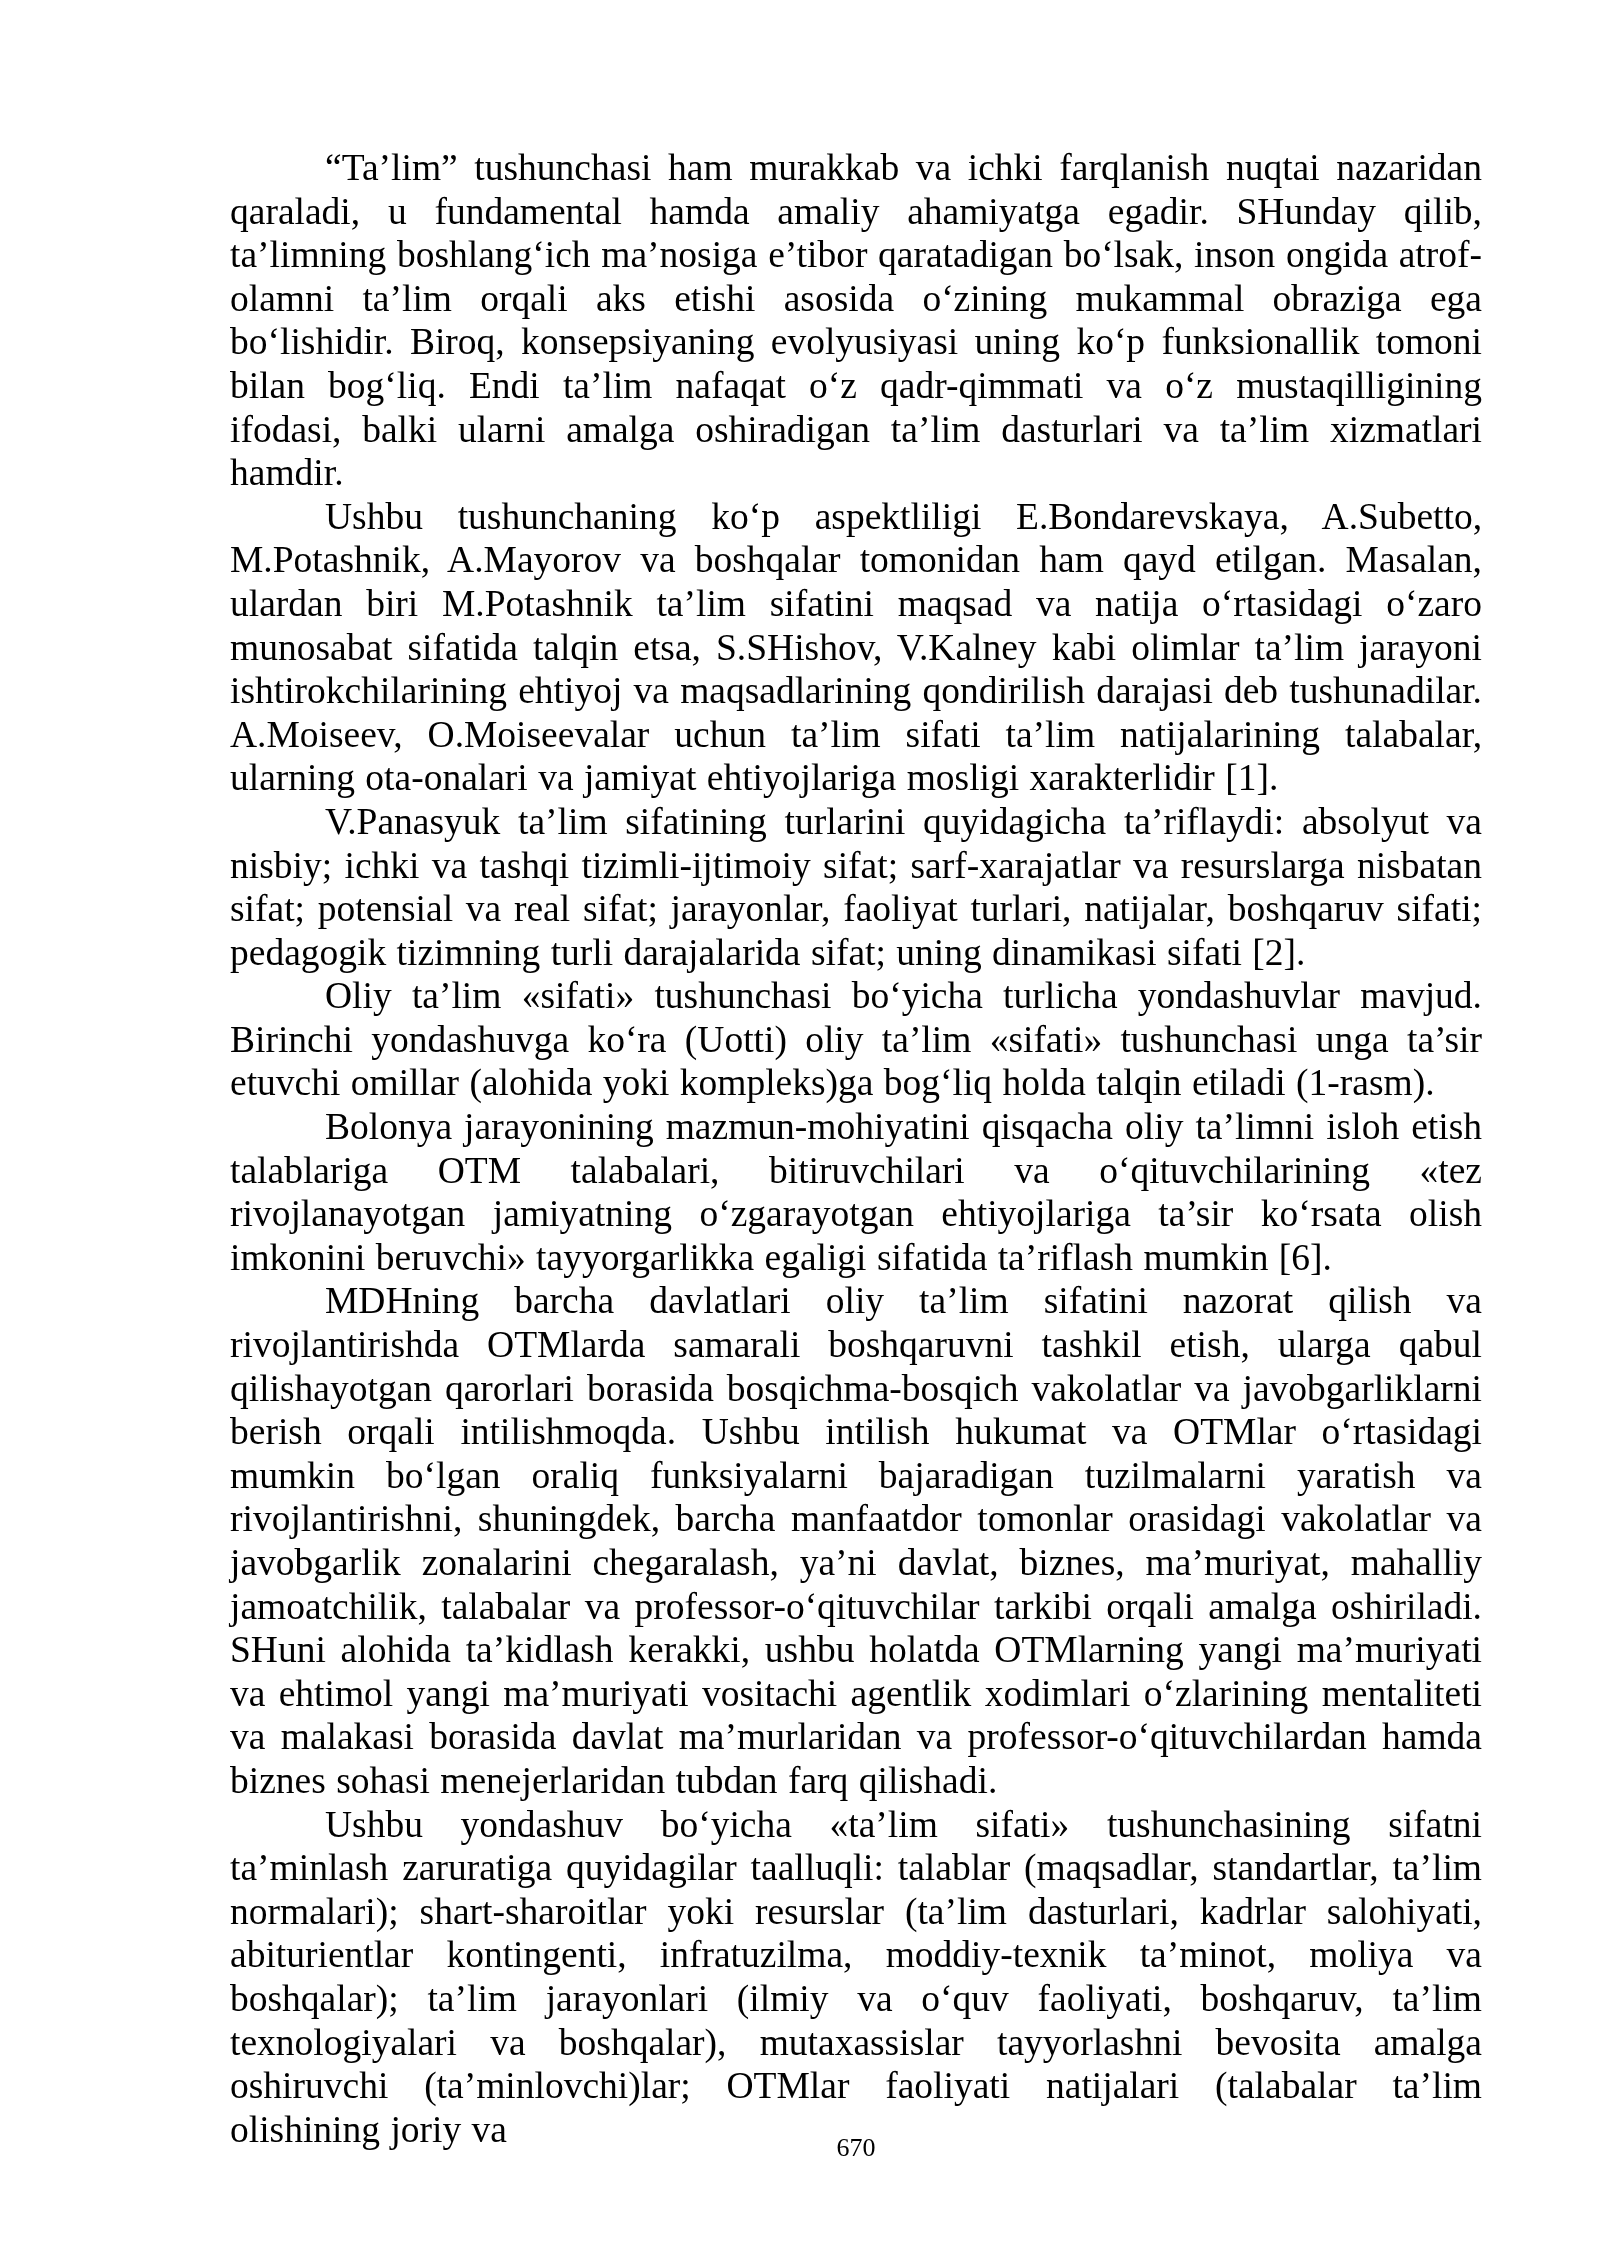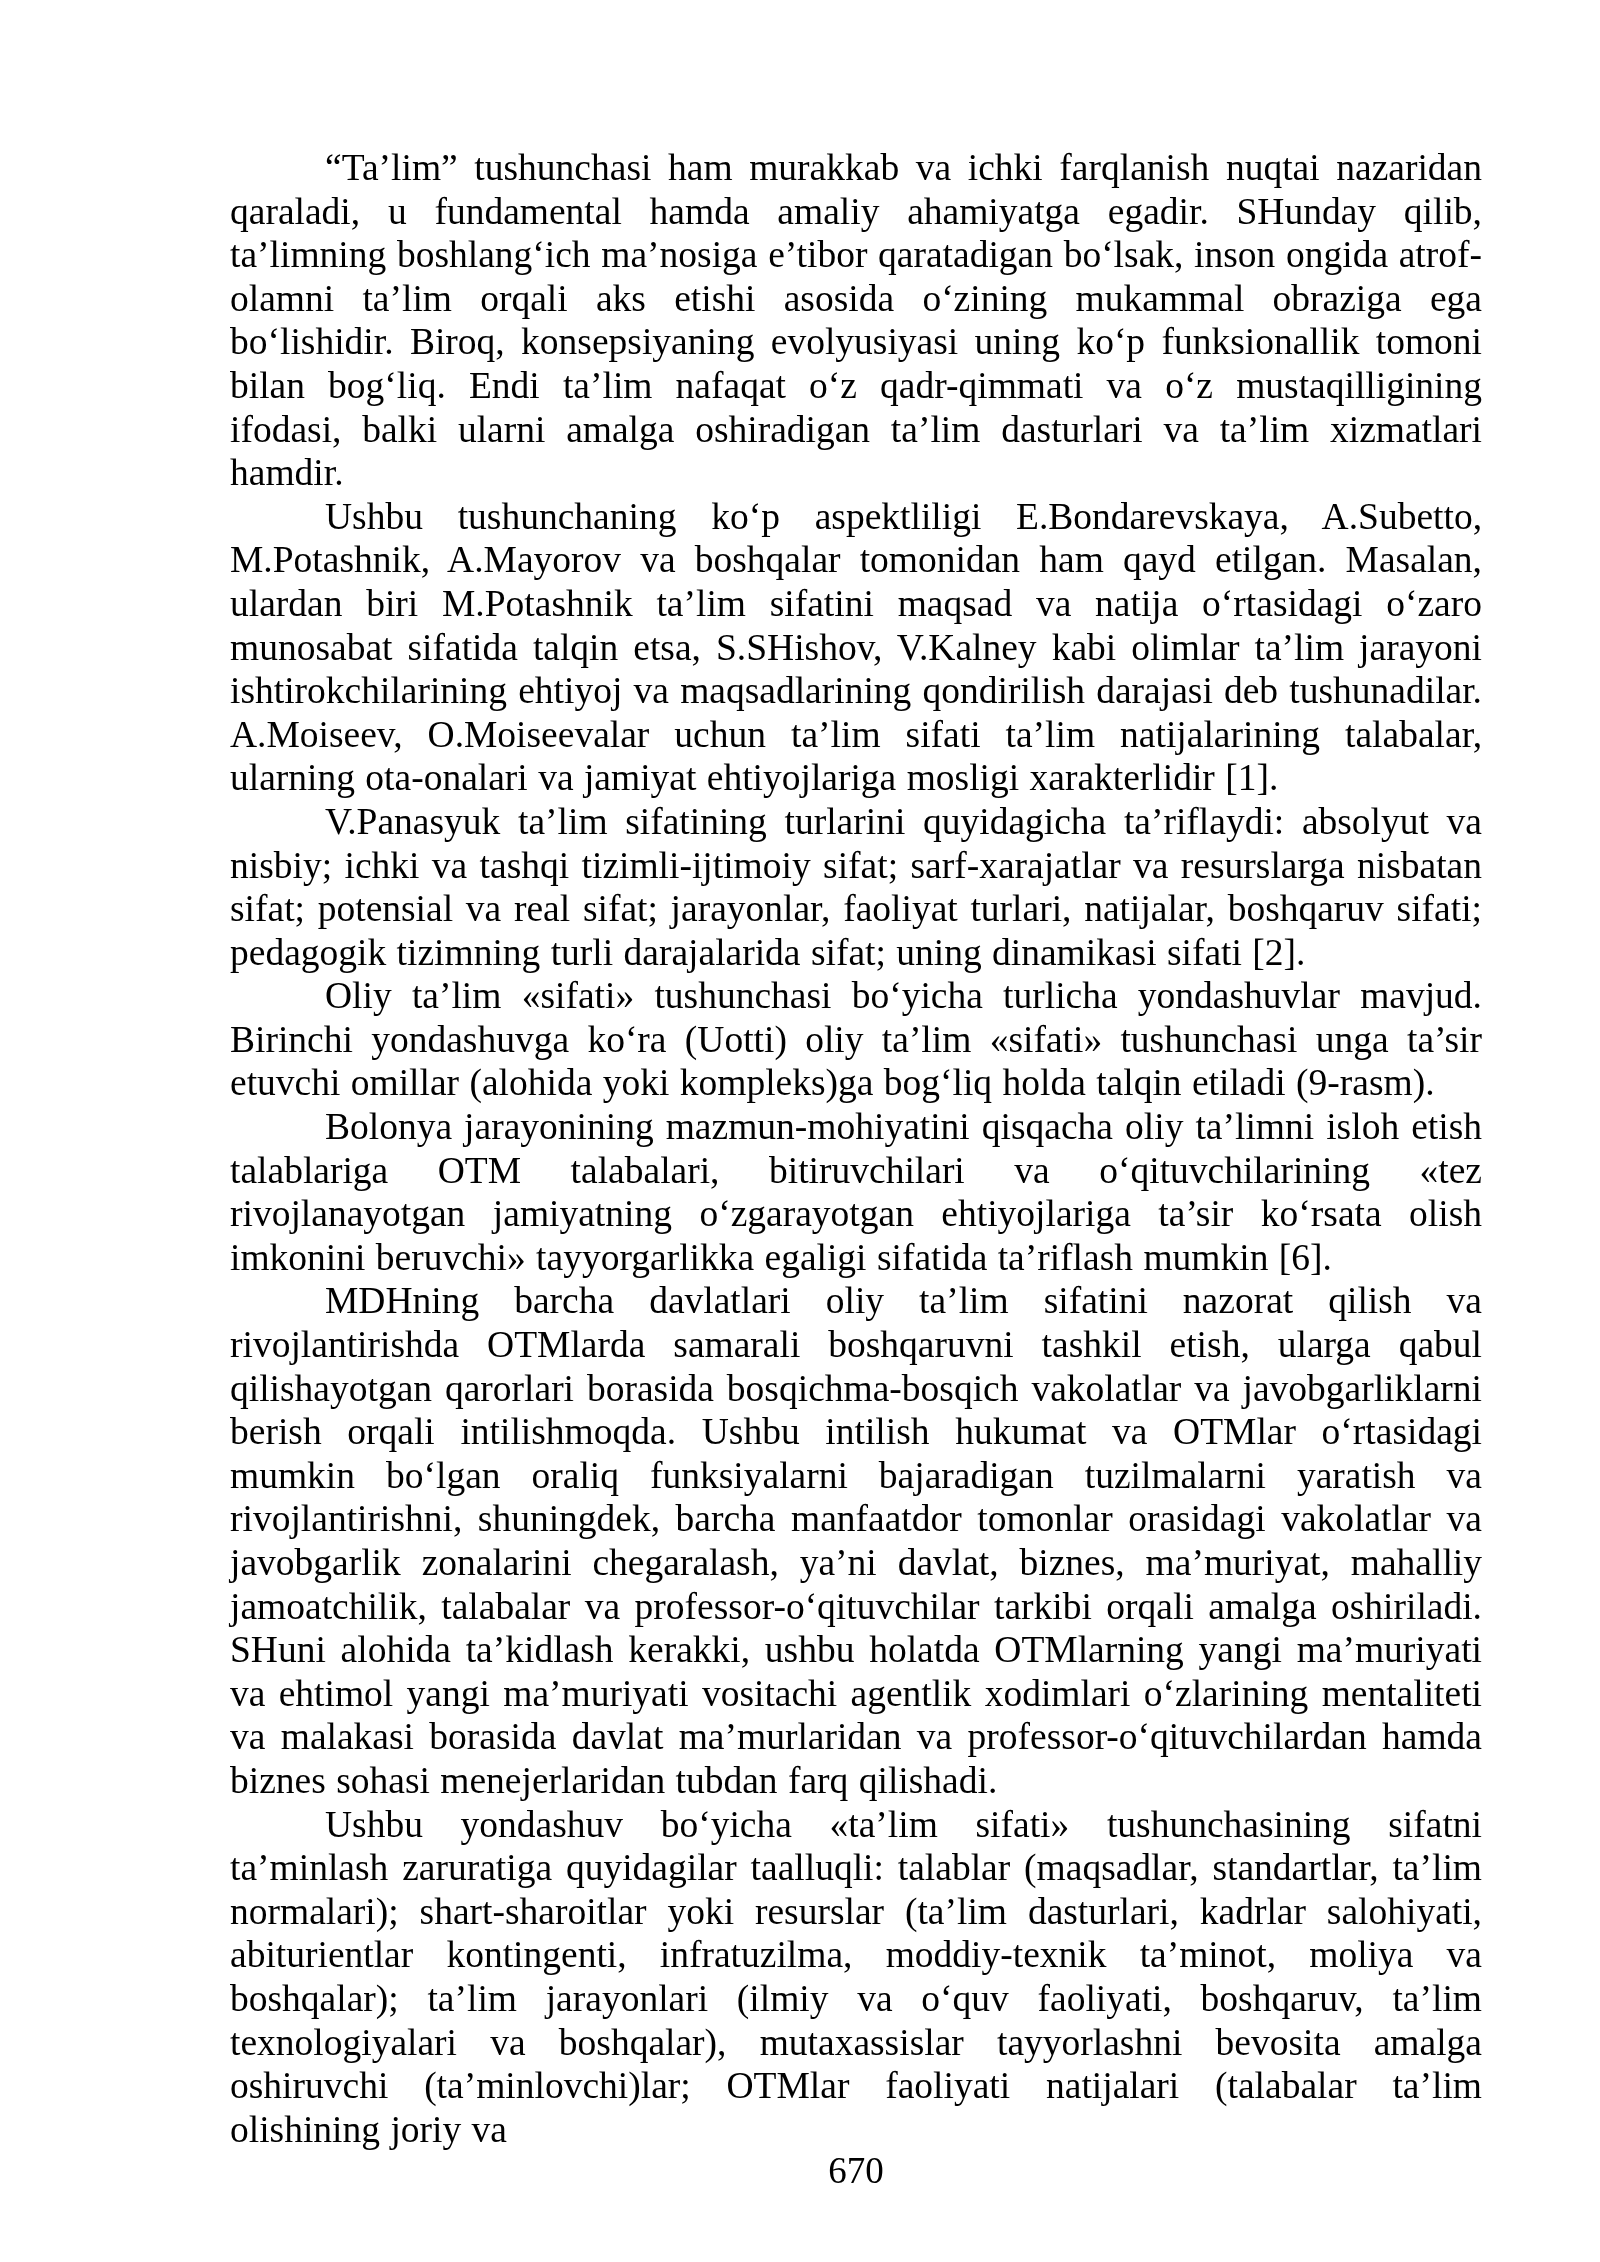--- a/index.html
+++ b/index.html
@@ -30,32 +30,31 @@
     text-align: justify;
     text-indent: 95px;
     word-spacing: 1px;
   }
   .page-number {
     position: absolute;
     left: 230px;
     top: 2130px;
     width: 1252px;
     text-align: center;
-    font-size: 37px;
+    font-size: 26px;
     line-height: 36px;
-    margin-top: 23px;
   }
 </style>
 </head>
 <body>
 
 <div class="page">
   <div class="content">
     <p>“Ta’lim” tushunchasi ham murakkab va ichki farqlanish nuqtai nazaridan qaraladi, u fundamental hamda amaliy ahamiyatga egadir. SHunday qilib, ta’limning boshlangʻich ma’nosiga e’tibor qaratadigan boʻlsak, inson ongida atrof-olamni ta’lim orqali aks etishi asosida oʻzining mukammal obraziga ega boʻlishidir. Biroq, konsepsiyaning evolyusiyasi uning koʻp funksionallik tomoni bilan bogʻliq. Endi ta’lim nafaqat oʻz qadr-qimmati va oʻz mustaqilligining ifodasi, balki ularni amalga oshiradigan ta’lim dasturlari va ta’lim xizmatlari hamdir.</p>
     <p>Ushbu tushunchaning koʻp aspektliligi E.Bondarevskaya, A.Subetto, M.Potashnik, A.Mayorov va boshqalar tomonidan ham qayd etilgan. Masalan, ulardan biri M.Potashnik ta’lim sifatini maqsad va natija oʻrtasidagi oʻzaro munosabat sifatida talqin etsa, S.SHishov, V.Kalney kabi olimlar ta’lim jarayoni ishtirokchilarining ehtiyoj va maqsadlarining qondirilish darajasi deb tushunadilar. A.Moiseev, O.Moiseevalar uchun ta’lim sifati ta’lim natijalarining talabalar, ularning ota-onalari va jamiyat ehtiyojlariga mosligi xarakterlidir [1].</p>
     <p>V.Panasyuk ta’lim sifatining turlarini quyidagicha ta’riflaydi: absolyut va nisbiy; ichki va tashqi tizimli-ijtimoiy sifat; sarf-xarajatlar va resurslarga nisbatan sifat; potensial va real sifat; jarayonlar, faoliyat turlari, natijalar, boshqaruv sifati; pedagogik tizimning turli darajalarida sifat; uning dinamikasi sifati [2].</p>
-    <p>Oliy ta’lim «sifati» tushunchasi boʻyicha turlicha yondashuvlar mavjud. Birinchi yondashuvga koʻra (Uotti) oliy ta’lim «sifati» tushunchasi unga ta’sir etuvchi omillar (alohida yoki kompleks)ga bogʻliq holda talqin etiladi (9-rasm).</p>
+    <p>Oliy ta’lim «sifati» tushunchasi boʻyicha turlicha yondashuvlar mavjud. Birinchi yondashuvga koʻra (Uotti) oliy ta’lim «sifati» tushunchasi unga ta’sir etuvchi omillar (alohida yoki kompleks)ga bogʻliq holda talqin etiladi (1-rasm).</p>
     <p>Bolonya jarayonining mazmun-mohiyatini qisqacha oliy ta’limni isloh etish talablariga OTM talabalari, bitiruvchilari va oʻqituvchilarining «tez rivojlanayotgan jamiyatning oʻzgarayotgan ehtiyojlariga ta’sir koʻrsata olish imkonini beruvchi» tayyorgarlikka egaligi sifatida ta’riflash mumkin [6].</p>
     <p>MDHning barcha davlatlari oliy ta’lim sifatini nazorat qilish va rivojlantirishda OTMlarda samarali boshqaruvni tashkil etish, ularga qabul qilishayotgan qarorlari borasida bosqichma-bosqich vakolatlar va javobgarliklarni berish orqali intilishmoqda. Ushbu intilish hukumat va OTMlar oʻrtasidagi mumkin boʻlgan oraliq funksiyalarni bajaradigan tuzilmalarni yaratish va rivojlantirishni, shuningdek, barcha manfaatdor tomonlar orasidagi vakolatlar va javobgarlik zonalarini chegaralash, ya’ni davlat, biznes, ma’muriyat, mahalliy jamoatchilik, talabalar va professor-oʻqituvchilar tarkibi orqali amalga oshiriladi. SHuni alohida ta’kidlash kerakki, ushbu holatda OTMlarning yangi ma’muriyati va ehtimol yangi ma’muriyati vositachi agentlik xodimlari oʻzlarining mentaliteti va malakasi borasida davlat ma’murlaridan va professor-oʻqituvchilardan hamda biznes sohasi menejerlaridan tubdan farq qilishadi.</p>
     <p>Ushbu yondashuv boʻyicha «ta’lim sifati» tushunchasining sifatni ta’minlash zaruratiga quyidagilar taalluqli: talablar (maqsadlar, standartlar, ta’lim normalari); shart-sharoitlar yoki resurslar (ta’lim dasturlari, kadrlar salohiyati, abiturientlar kontingenti, infratuzilma, moddiy-texnik ta’minot, moliya va boshqalar); ta’lim jarayonlari (ilmiy va oʻquv faoliyati, boshqaruv, ta’lim texnologiyalari va boshqalar), mutaxassislar tayyorlashni bevosita amalga oshiruvchi (ta’minlovchi)lar; OTMlar faoliyati natijalari (talabalar ta’lim olishining joriy va</p>
   </div>
   <div class="page-number">670</div>
 </div>
 
 </body></html>

